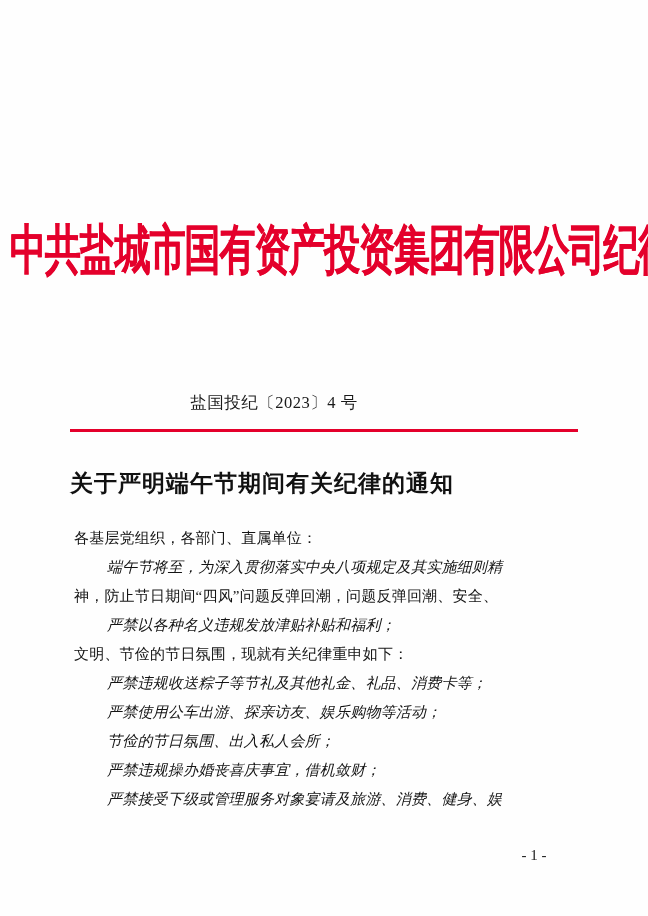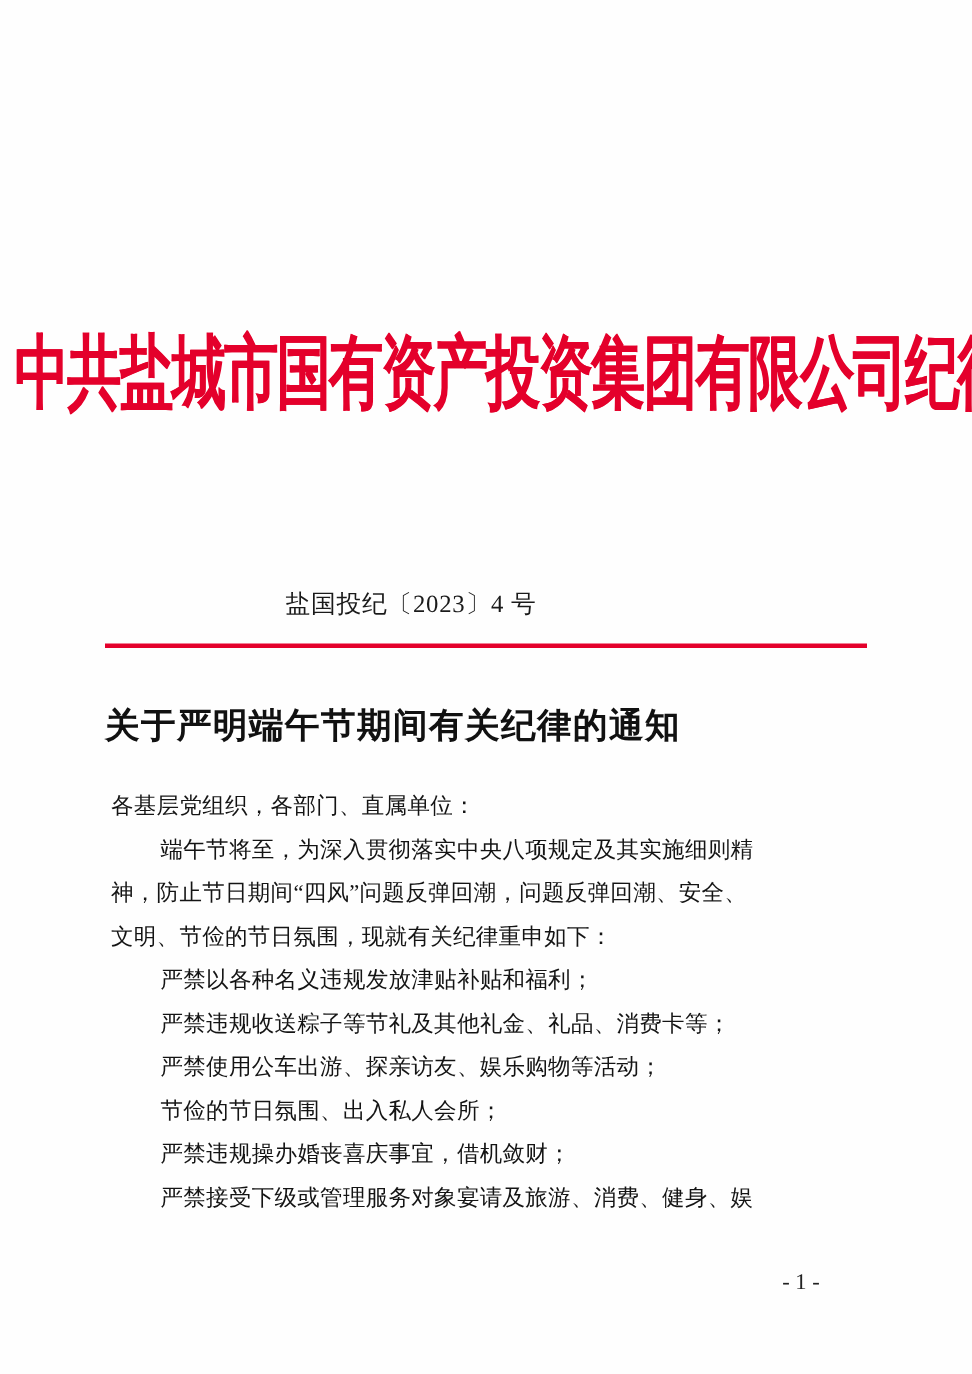--- a/index.html
+++ b/index.html
@@ -78,20 +78,21 @@
   }
   .body-line {
     font-size: 15px;
     line-height: 29px;
     letter-spacing: 0.2px;
     color: #141414;
     white-space: nowrap;
   }
   .indent-1 {
     text-indent: 33px;
+    font-style: italic;
   }
   .page-number {
     position: absolute;
     bottom: 52px;
     left: 0;
     width: 648px;
     text-align: center;
     font-size: 15px;
     color: #222;
     padding-left: 420px;
@@ -111,23 +112,23 @@
 
   <div class="red-rule"></div>
 
   <div class="doc-title">关于严明端午节期间有关纪律的通知</div>
 
   <div class="body-block">
     <div class="body-line">各基层党组织，各部门、直属单位：</div>
 
     <div class="body-line indent-1">端午节将至，为深入贯彻落实中央八项规定及其实施细则精</div>
     <div class="body-line">神，防止节日期间“四风”问题反弹回潮，问题反弹回潮、安全、</div>
+    <div class="body-line indent-1">严禁以各种名义违规发放津贴补贴和福利；</div>
+
     <div class="body-line">文明、节俭的节日氛围，现就有关纪律重申如下：</div>
-
-    <div class="body-line indent-1">严禁以各种名义违规发放津贴补贴和福利；</div>
     <div class="body-line indent-1">严禁违规收送粽子等节礼及其他礼金、礼品、消费卡等；</div>
     <div class="body-line indent-1">严禁使用公车出游、探亲访友、娱乐购物等活动；</div>
     <div class="body-line indent-1">节俭的节日氛围、出入私人会所；</div>
     <div class="body-line indent-1">严禁违规操办婚丧喜庆事宜，借机敛财；</div>
     <div class="body-line indent-1">严禁接受下级或管理服务对象宴请及旅游、消费、健身、娱</div>
   </div>
 
   <div class="page-number">- 1 -</div>
 
 </div>

